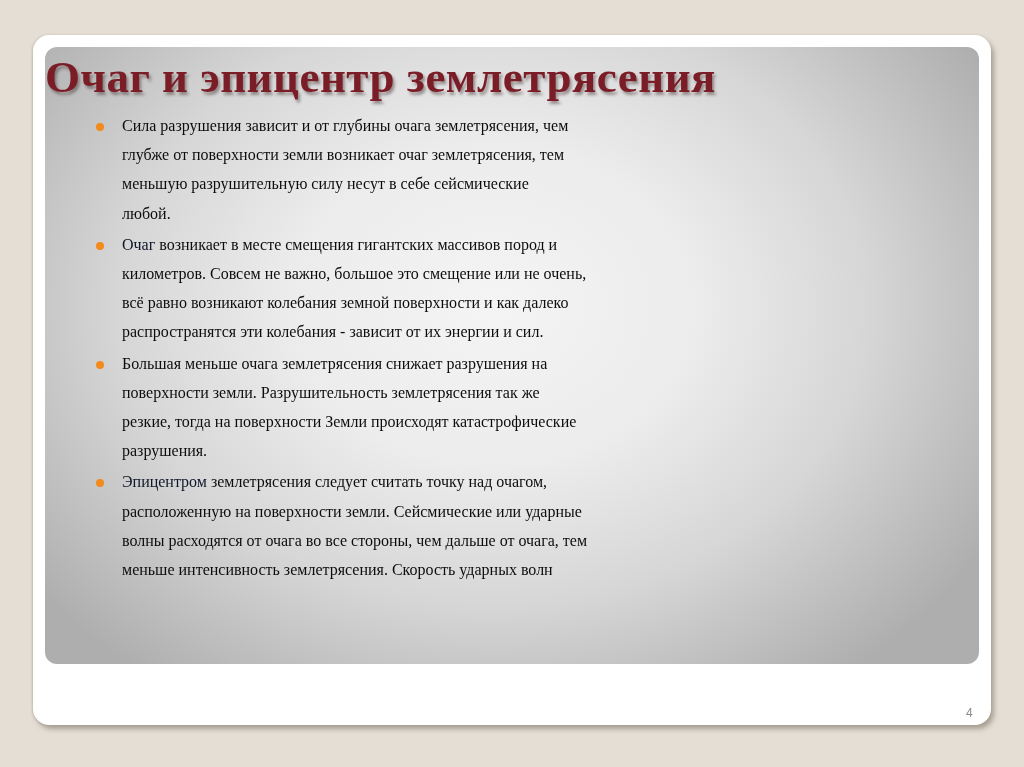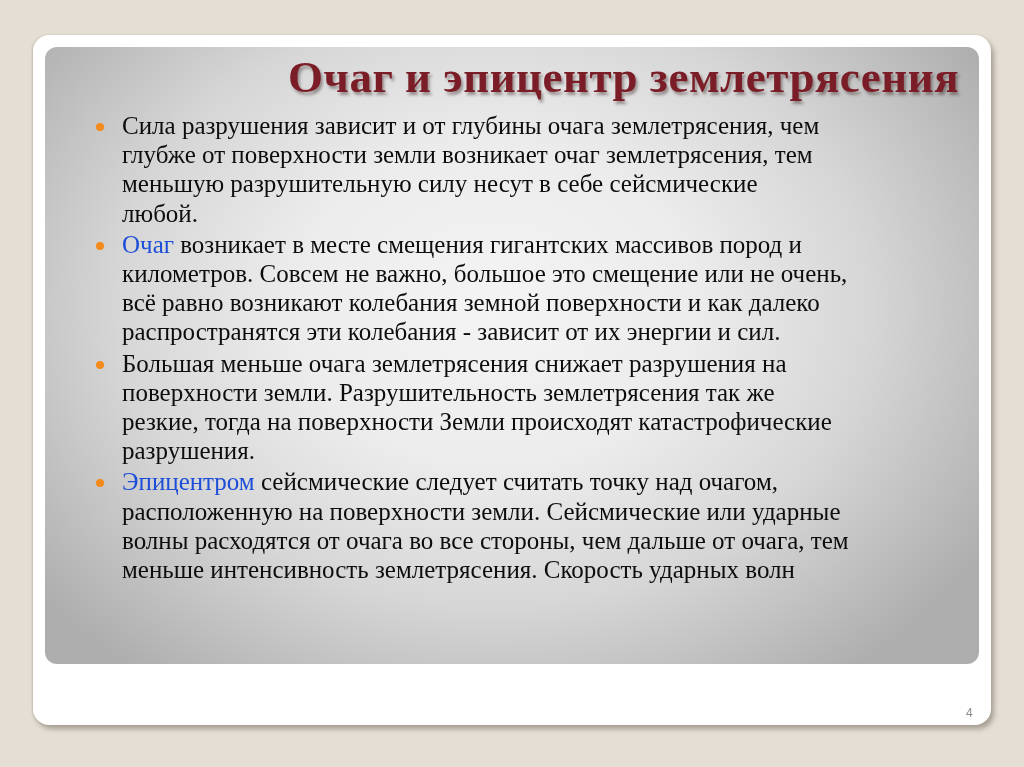--- a/index.html
+++ b/index.html
@@ -31,21 +31,21 @@
       width: 934px;
       height: 617px;
       border-radius: 12px;
       background: radial-gradient(ellipse 62% 75% at 48% 42%, #f4f4f4 0%, #ececec 35%, #d6d6d6 65%, #aeaeae 100%);
     }
     .slide-title {
       position: absolute;
       left: 45px;
       top: 50px;
       width: 934px;
-      text-align: right;
+      text-align: left;
       font-size: 45px;
       font-weight: bold;
       color: #7b1d27;
       letter-spacing: 0.5px;
       text-shadow: 2px 3px 3px rgba(60, 40, 40, 0.45);
       margin: 0;
       line-height: 54px;
       padding-right: 20px;
       box-sizing: border-box;
     }
@@ -54,21 +54,21 @@
       left: 90px;
       top: 111px;
       width: 880px;
       margin: 0;
       padding: 0;
       list-style: none;
     }
     .bullet-item {
       position: relative;
       padding-left: 32px;
-      font-size: 25px;
+      font-size: 16px;
       line-height: 29.2px;
       color: #0d0d0d;
       margin-bottom: 2px;
     }
     .bullet-dot {
       position: absolute;
       left: 6px;
       top: 12px;
       width: 8px;
       height: 8px;
@@ -76,21 +76,21 @@
       background: #f28a1c;
     }
     .bullet-text {
       display: block;
     }
     .line {
       display: block;
       white-space: nowrap;
     }
     .highlight {
-      color: #1d4ed8;
+      color: #0f172a;
     }
     .page-number {
       position: absolute;
       left: 966px;
       top: 706px;
       font-family: "Liberation Sans", "DejaVu Sans", sans-serif;
       font-size: 12px;
       color: #8a8a8a;
     }
   </style>
@@ -129,21 +129,21 @@
       <span class="line">Большая меньше очага землетрясения снижает разрушения на</span>
       <span class="line">поверхности земли. Разрушительность землетрясения так же</span>
       <span class="line">резкие, тогда на поверхности Земли происходят катастрофические</span>
       <span class="line">разрушения.</span>
     </span>
   </li>
 
   <li class="bullet-item">
     <span class="bullet-dot"></span>
     <span class="bullet-text">
-      <span class="line"><span class="highlight">Эпицентром</span><span style="white-space:pre"> сейсмические следует считать точку над очагом,</span></span>
+      <span class="line"><span class="highlight">Эпицентром</span><span style="white-space:pre"> землетрясения следует считать точку над очагом,</span></span>
       <span class="line">расположенную на поверхности земли. Сейсмические или ударные</span>
       <span class="line">волны расходятся от очага во все стороны, чем дальше от очага, тем</span>
       <span class="line">меньше интенсивность землетрясения. Скорость ударных волн</span>
     </span>
   </li>
 </ul>
 
 <div class="page-number">4</div>
 
 </body></html>

